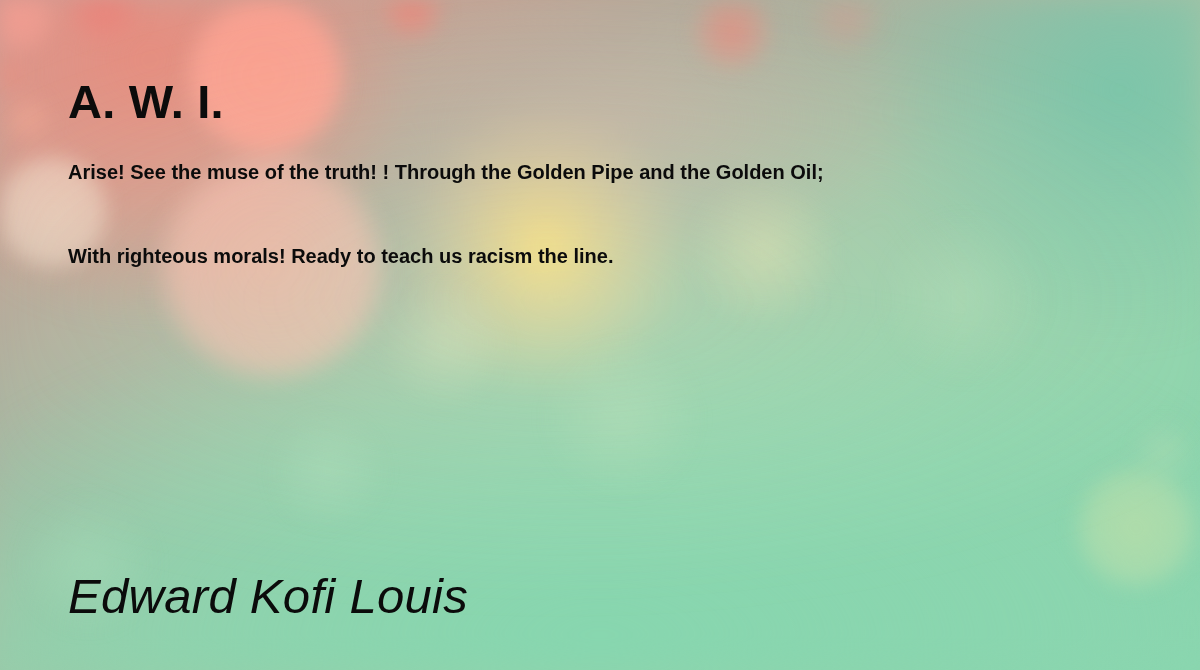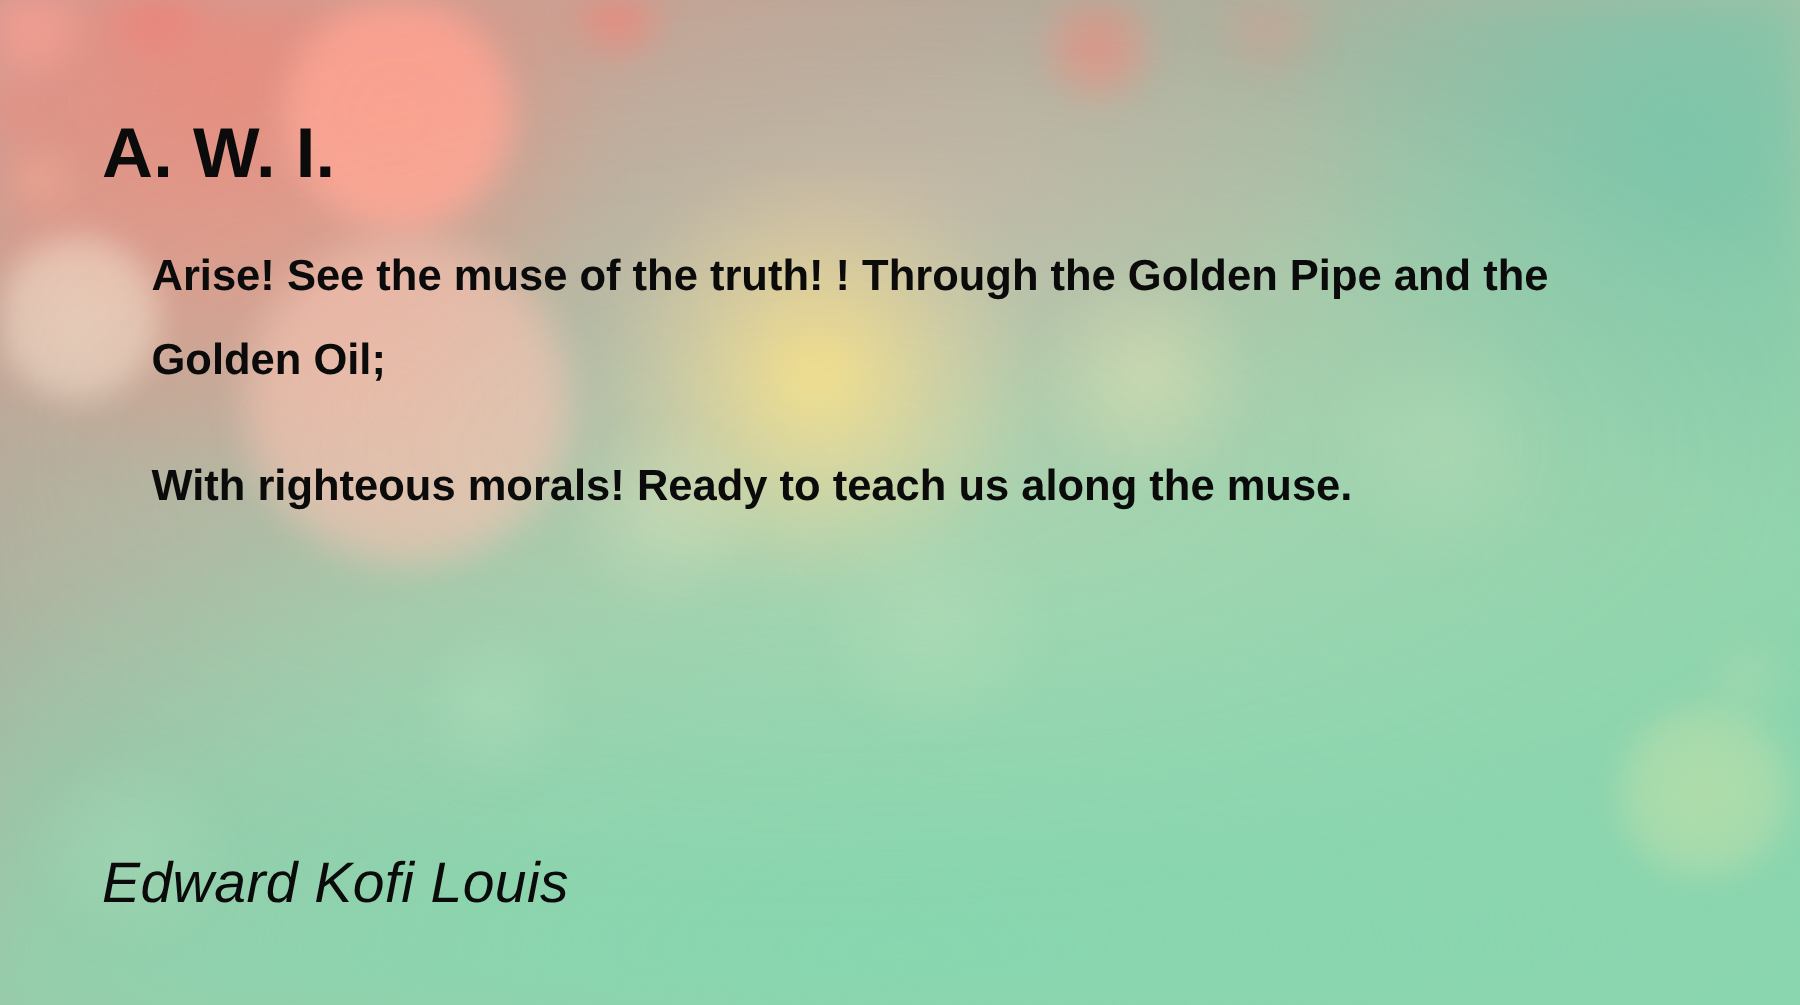--- a/index.html
+++ b/index.html
@@ -177,42 +177,41 @@
     font-size: 47px;
     font-weight: bold;
     letter-spacing: 0.2px;
     line-height: 1.05;
     white-space: nowrap;
   }
 
   .poem-body {
     position: absolute;
     left: 68px;
-    top: 156px;
+    top: 144px;
     width: 1030px;
-    font-size: 29px;
+    font-size: 20px;
     font-weight: bold;
     line-height: 56px;
-    margin-left: 33px;
   }
 
   .stanza {
     margin: 0 0 28px 0;
   }
   .stanza:last-child { margin-bottom: 0; }
 
   .stanza-line {
     white-space: pre-wrap;
   }
 
   .poem-author {
     position: absolute;
     left: 68px;
     top: 568px;
-    font-size: 38px;
+    font-size: 49px;
     font-style: italic;
     font-weight: normal;
     letter-spacing: 0.3px;
     white-space: nowrap;
   }
 </style>
 </head>
 <body>
 
 <div class="poem-card">
@@ -226,21 +225,21 @@
     <h1 class="poem-title">A. W. I.</h1>
 
     <div class="poem-body">
 
       <p class="stanza">
         <span class="stanza-line">Arise! See the muse of the truth! ! Through the Golden Pipe and</span>
         <span class="stanza-line">the Golden Oil;</span>
       </p>
 
       <p class="stanza">
-        <span class="stanza-line">With righteous morals! Ready to teach us along the muse.</span>
+        <span class="stanza-line">With righteous morals! Ready to teach us racism the line.</span>
       </p>
 
 
     </div>
 
     <div class="poem-author">Edward Kofi Louis</div>
 
   </div>
 </div>
 

